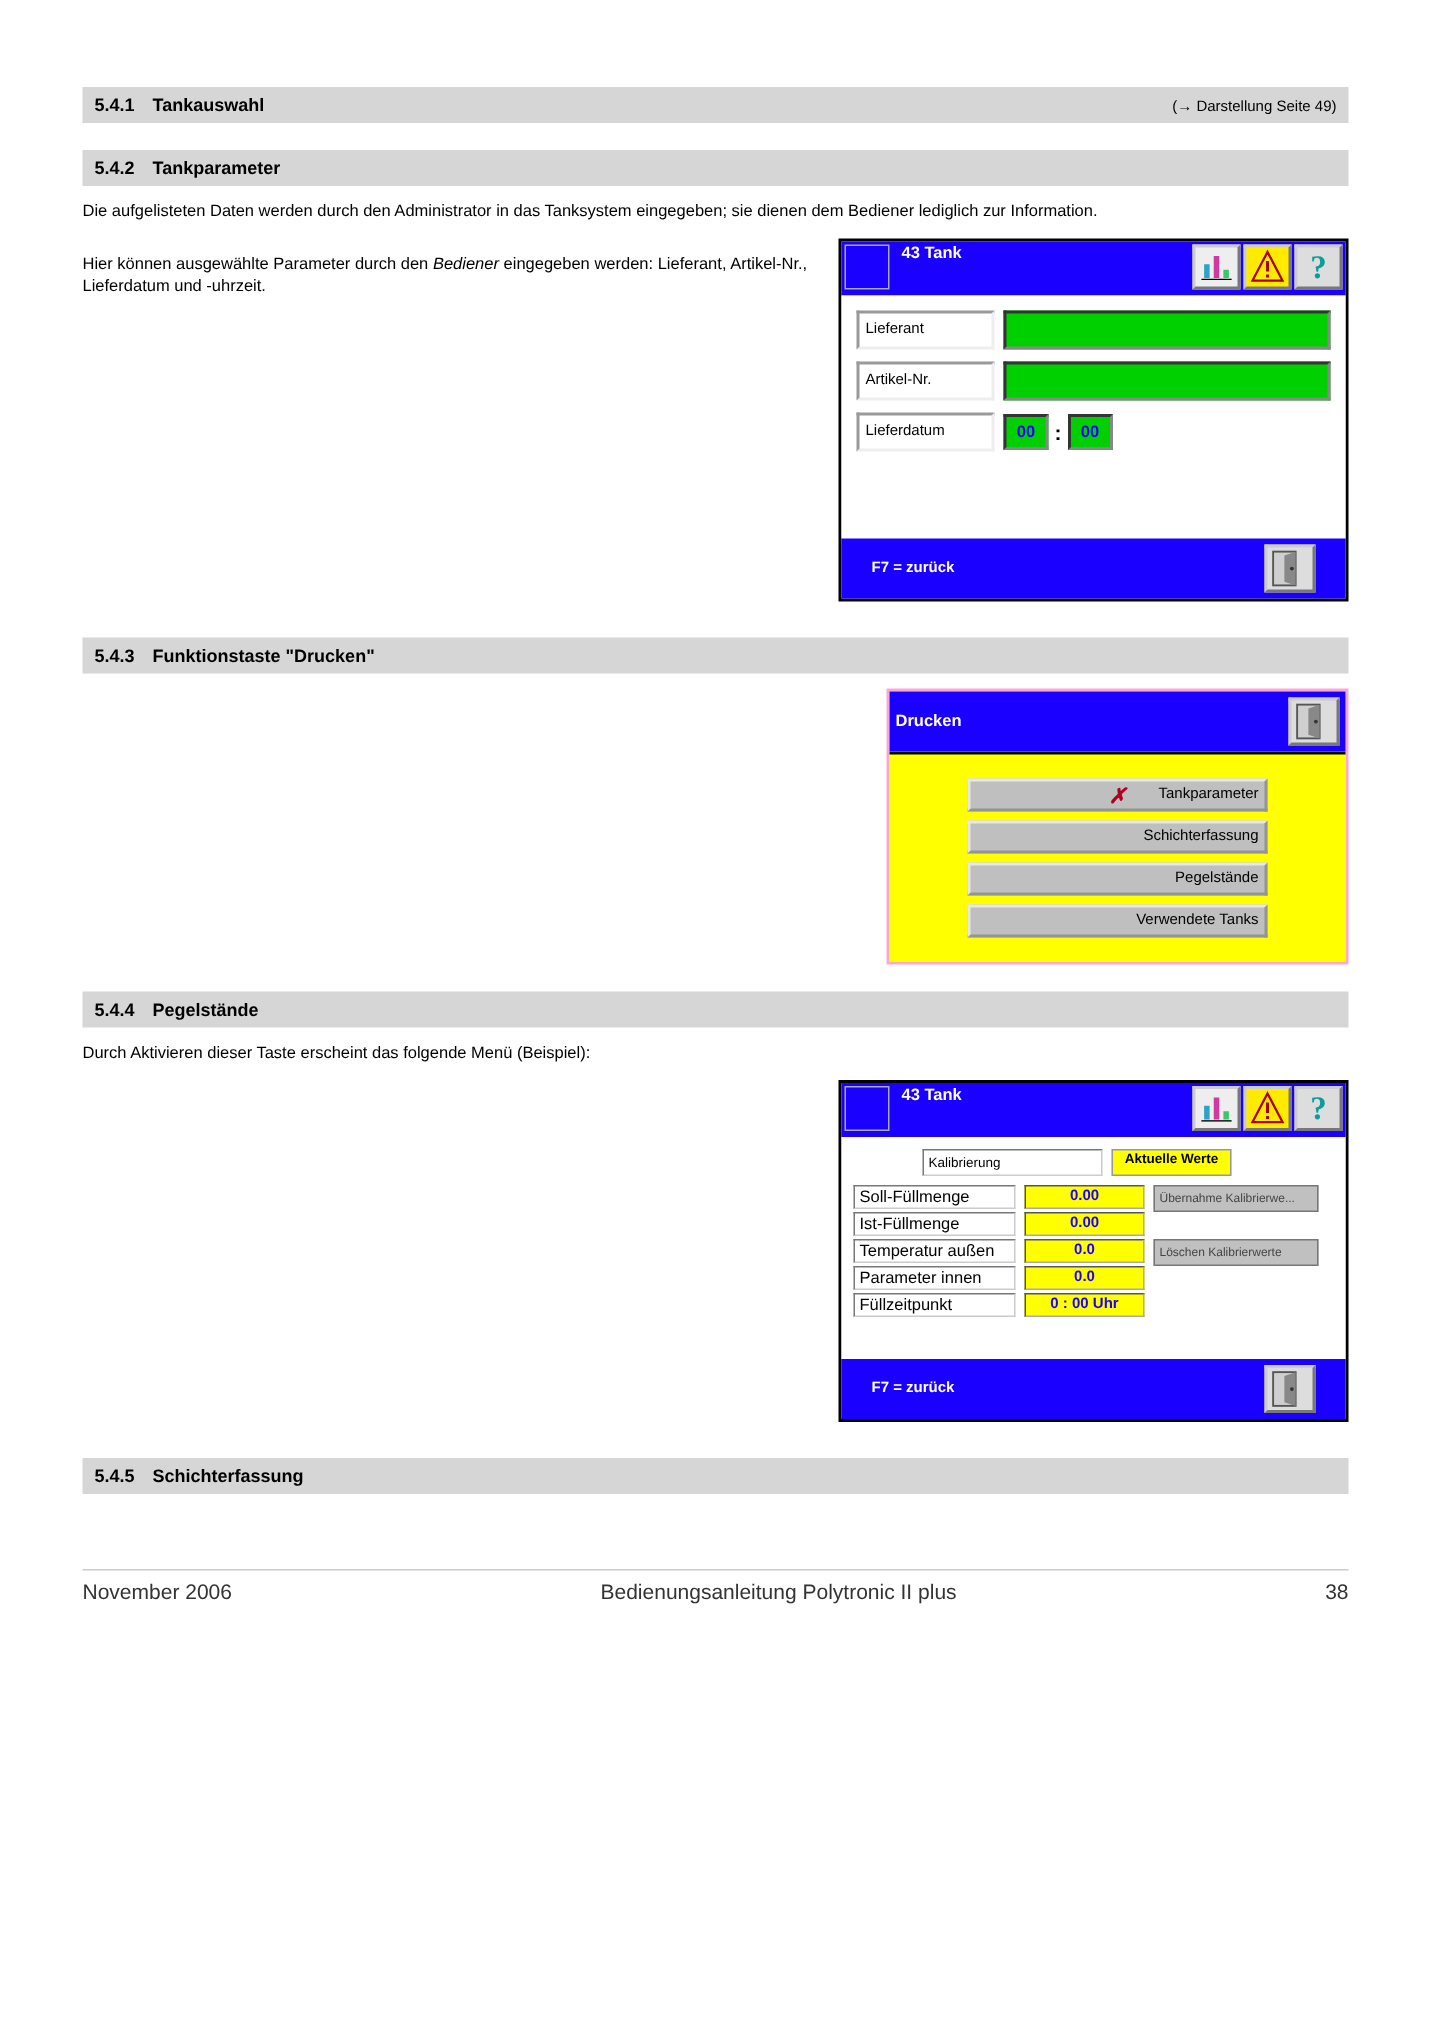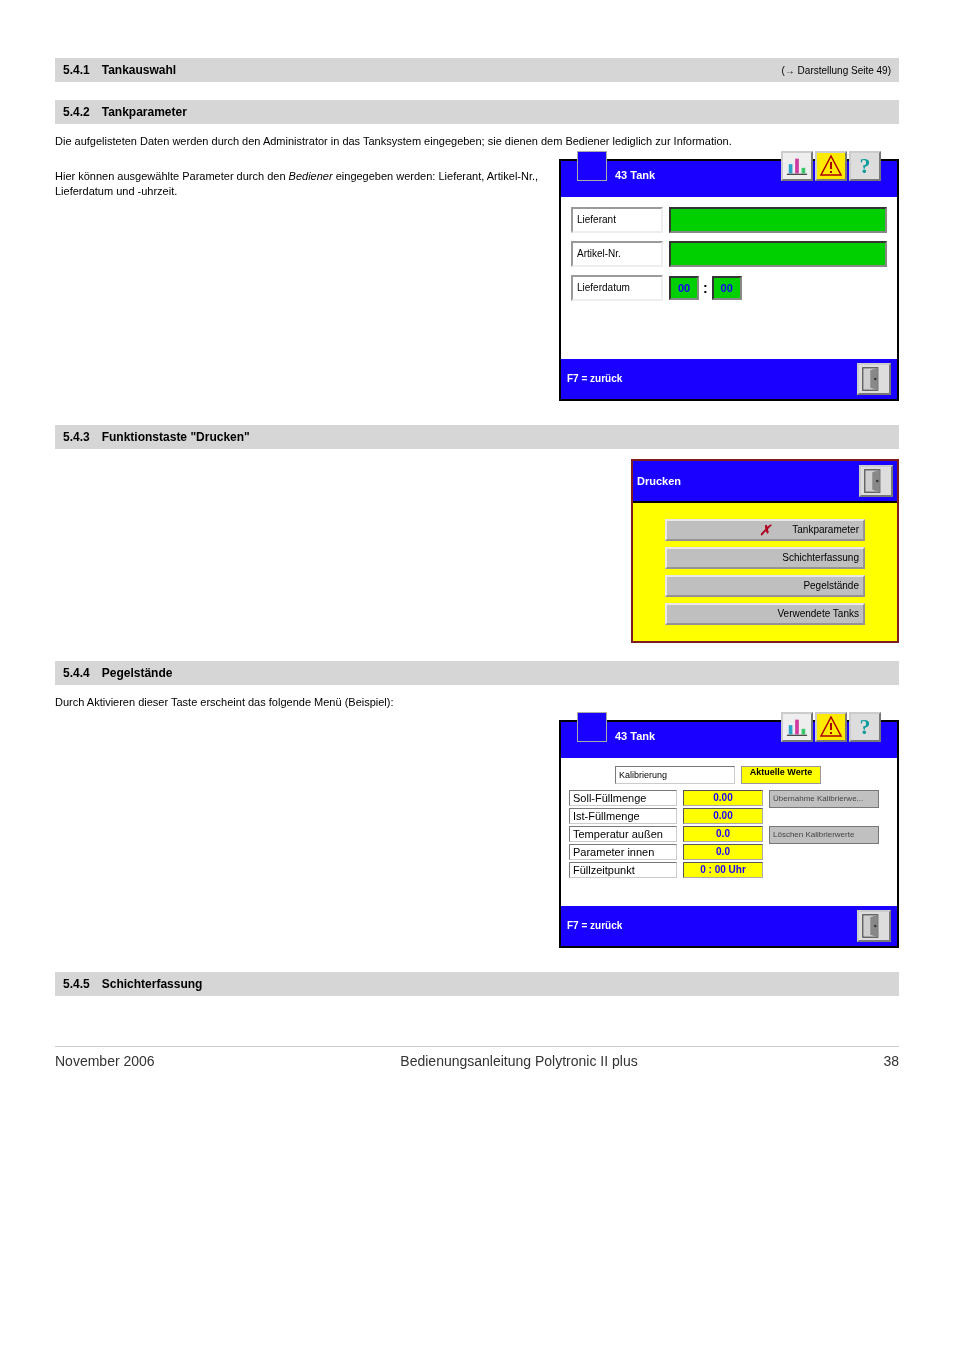--- a/index.html
+++ b/index.html
@@ -32,22 +32,22 @@
   
   .panel {
     border: 2px solid #000;
     background: #fff;
     margin-bottom: 6px;
   }
   .titlebar {
     background: #1a00ff;
     color: #fff;
     display: flex;
-    align-items: flex-end;
-    padding: 16px;
+    align-items: flex-start;
+    padding: 2px;
     height: 36px;
     gap: 2px;
   }
   .titlebar .sysicon {
     width: 30px; height: 30px;
     border: 1px solid #aaa;
     background: #1a00ff;
   }
   .titlebar .tbtitle {
     flex: 1;
@@ -71,21 +71,21 @@
   .warn-icon svg { width: 24px; height: 24px; }
   .help-icon { color: #0c9c9c; font-size: 22px; font-family: serif; }
 
   .panel-body { padding: 10px; background: #fff; }
   .panel-footer {
     background: #1a00ff;
     height: 40px;
     display: flex;
     align-items: center;
     justify-content: space-between;
-    padding: 0 6px;
+    padding: 0 20px;
     color: #fff;
     font-size: 10px;
     font-weight: bold;
   }
   .foot-btn {
     width: 34px; height: 32px;
     border: 2px outset #ccc;
     background: #ddd;
     display: flex;
     align-items: center;
@@ -113,22 +113,22 @@
     border:2px inset #888;
     color:#1a00ff;
     font-weight:bold;
     display:flex;align-items:center;justify-content:center;
     font-size:11px;
   }
   .colon { font-weight:bold; font-size:14px; }
 
   
   .print-panel {
-    width: 268px;
-    border: 2px solid #7f1d1d;
+    width: 308px;
+    border: 2px solid #f9a8d4;
   }
   .print-hdr {
     background: #1a00ff;
     color: #fff;
     height: 40px;
     display: flex;
     align-items: center;
     justify-content: space-between;
     padding: 0 4px;
     font-size: 11px;

